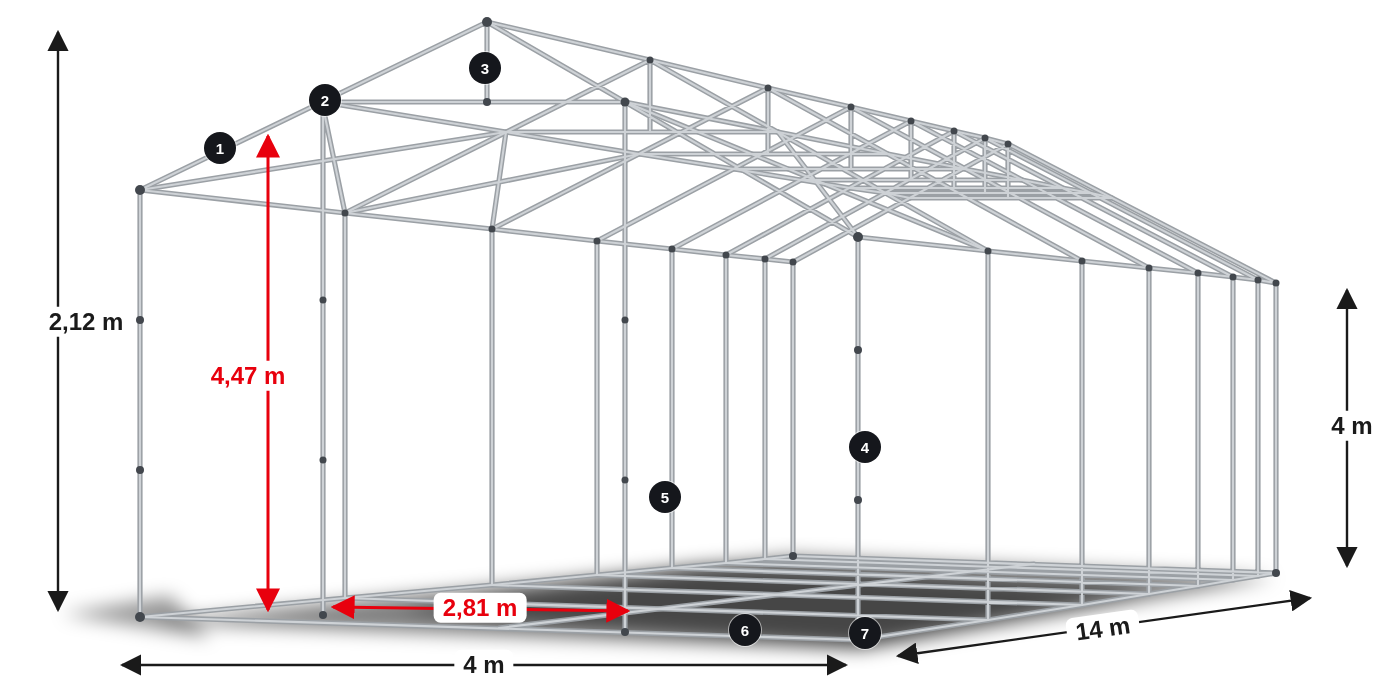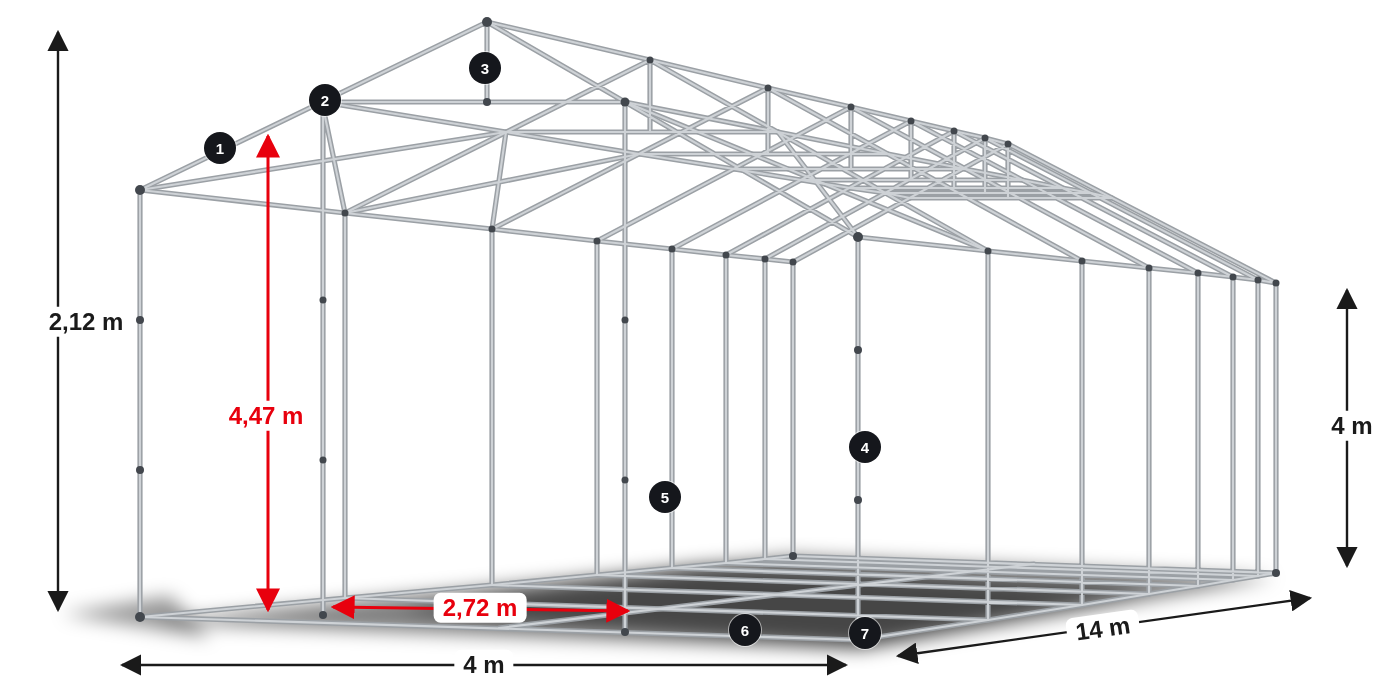--- a/index.html
+++ b/index.html
@@ -144,23 +144,23 @@
       <line x1="122" y1="665" x2="846" y2="665" stroke="#1a1a1a" stroke-width="2.4" marker-start="url(#mB)" marker-end="url(#mB)"></line>
       <line x1="898" y1="656" x2="1310" y2="598" stroke="#1a1a1a" stroke-width="2.4" marker-start="url(#mB)" marker-end="url(#mB)"></line>
       <line x1="1347" y1="290" x2="1347" y2="566" stroke="#1a1a1a" stroke-width="2.4" marker-start="url(#mB)" marker-end="url(#mB)"></line>
       <line x1="268" y1="136" x2="268" y2="610" stroke="#e8000d" stroke-width="3" marker-start="url(#mR)" marker-end="url(#mR)"></line>
       <line x1="333" y1="607" x2="628" y2="611" stroke="#e8000d" stroke-width="3" marker-start="url(#mR)" marker-end="url(#mR)"></line>
     </g>
   </svg>
 
   <div class="dim-label" style="left:86px;top:322px;">2,12 m</div>
 
-  <div class="dim-label red" style="left:266px;top:376px;margin-top:40px;">4,47 m</div>
+  <div class="dim-label red" style="left:248px;top:376px;">4,47 m</div>
 
-  <div class="dim-label red" style="left:480px;top:608px;">2,72 m</div>
+  <div class="dim-label red" style="left:480px;top:608px;">2,81 m</div>
 
   <div class="dim-label" style="left:484px;top:665px;">4 m</div>
 
   <div class="dim-label tilt" style="left:1103px;top:629px;">14 m</div>
 
   <div class="dim-label" style="left:1352px;top:426px;">4 m</div>
 
   <div class="badge" style="left:220px;top:148px;">1</div>
   <div class="badge" style="left:325px;top:100px;">2</div>
   <div class="badge" style="left:485px;top:68px;">3</div>

